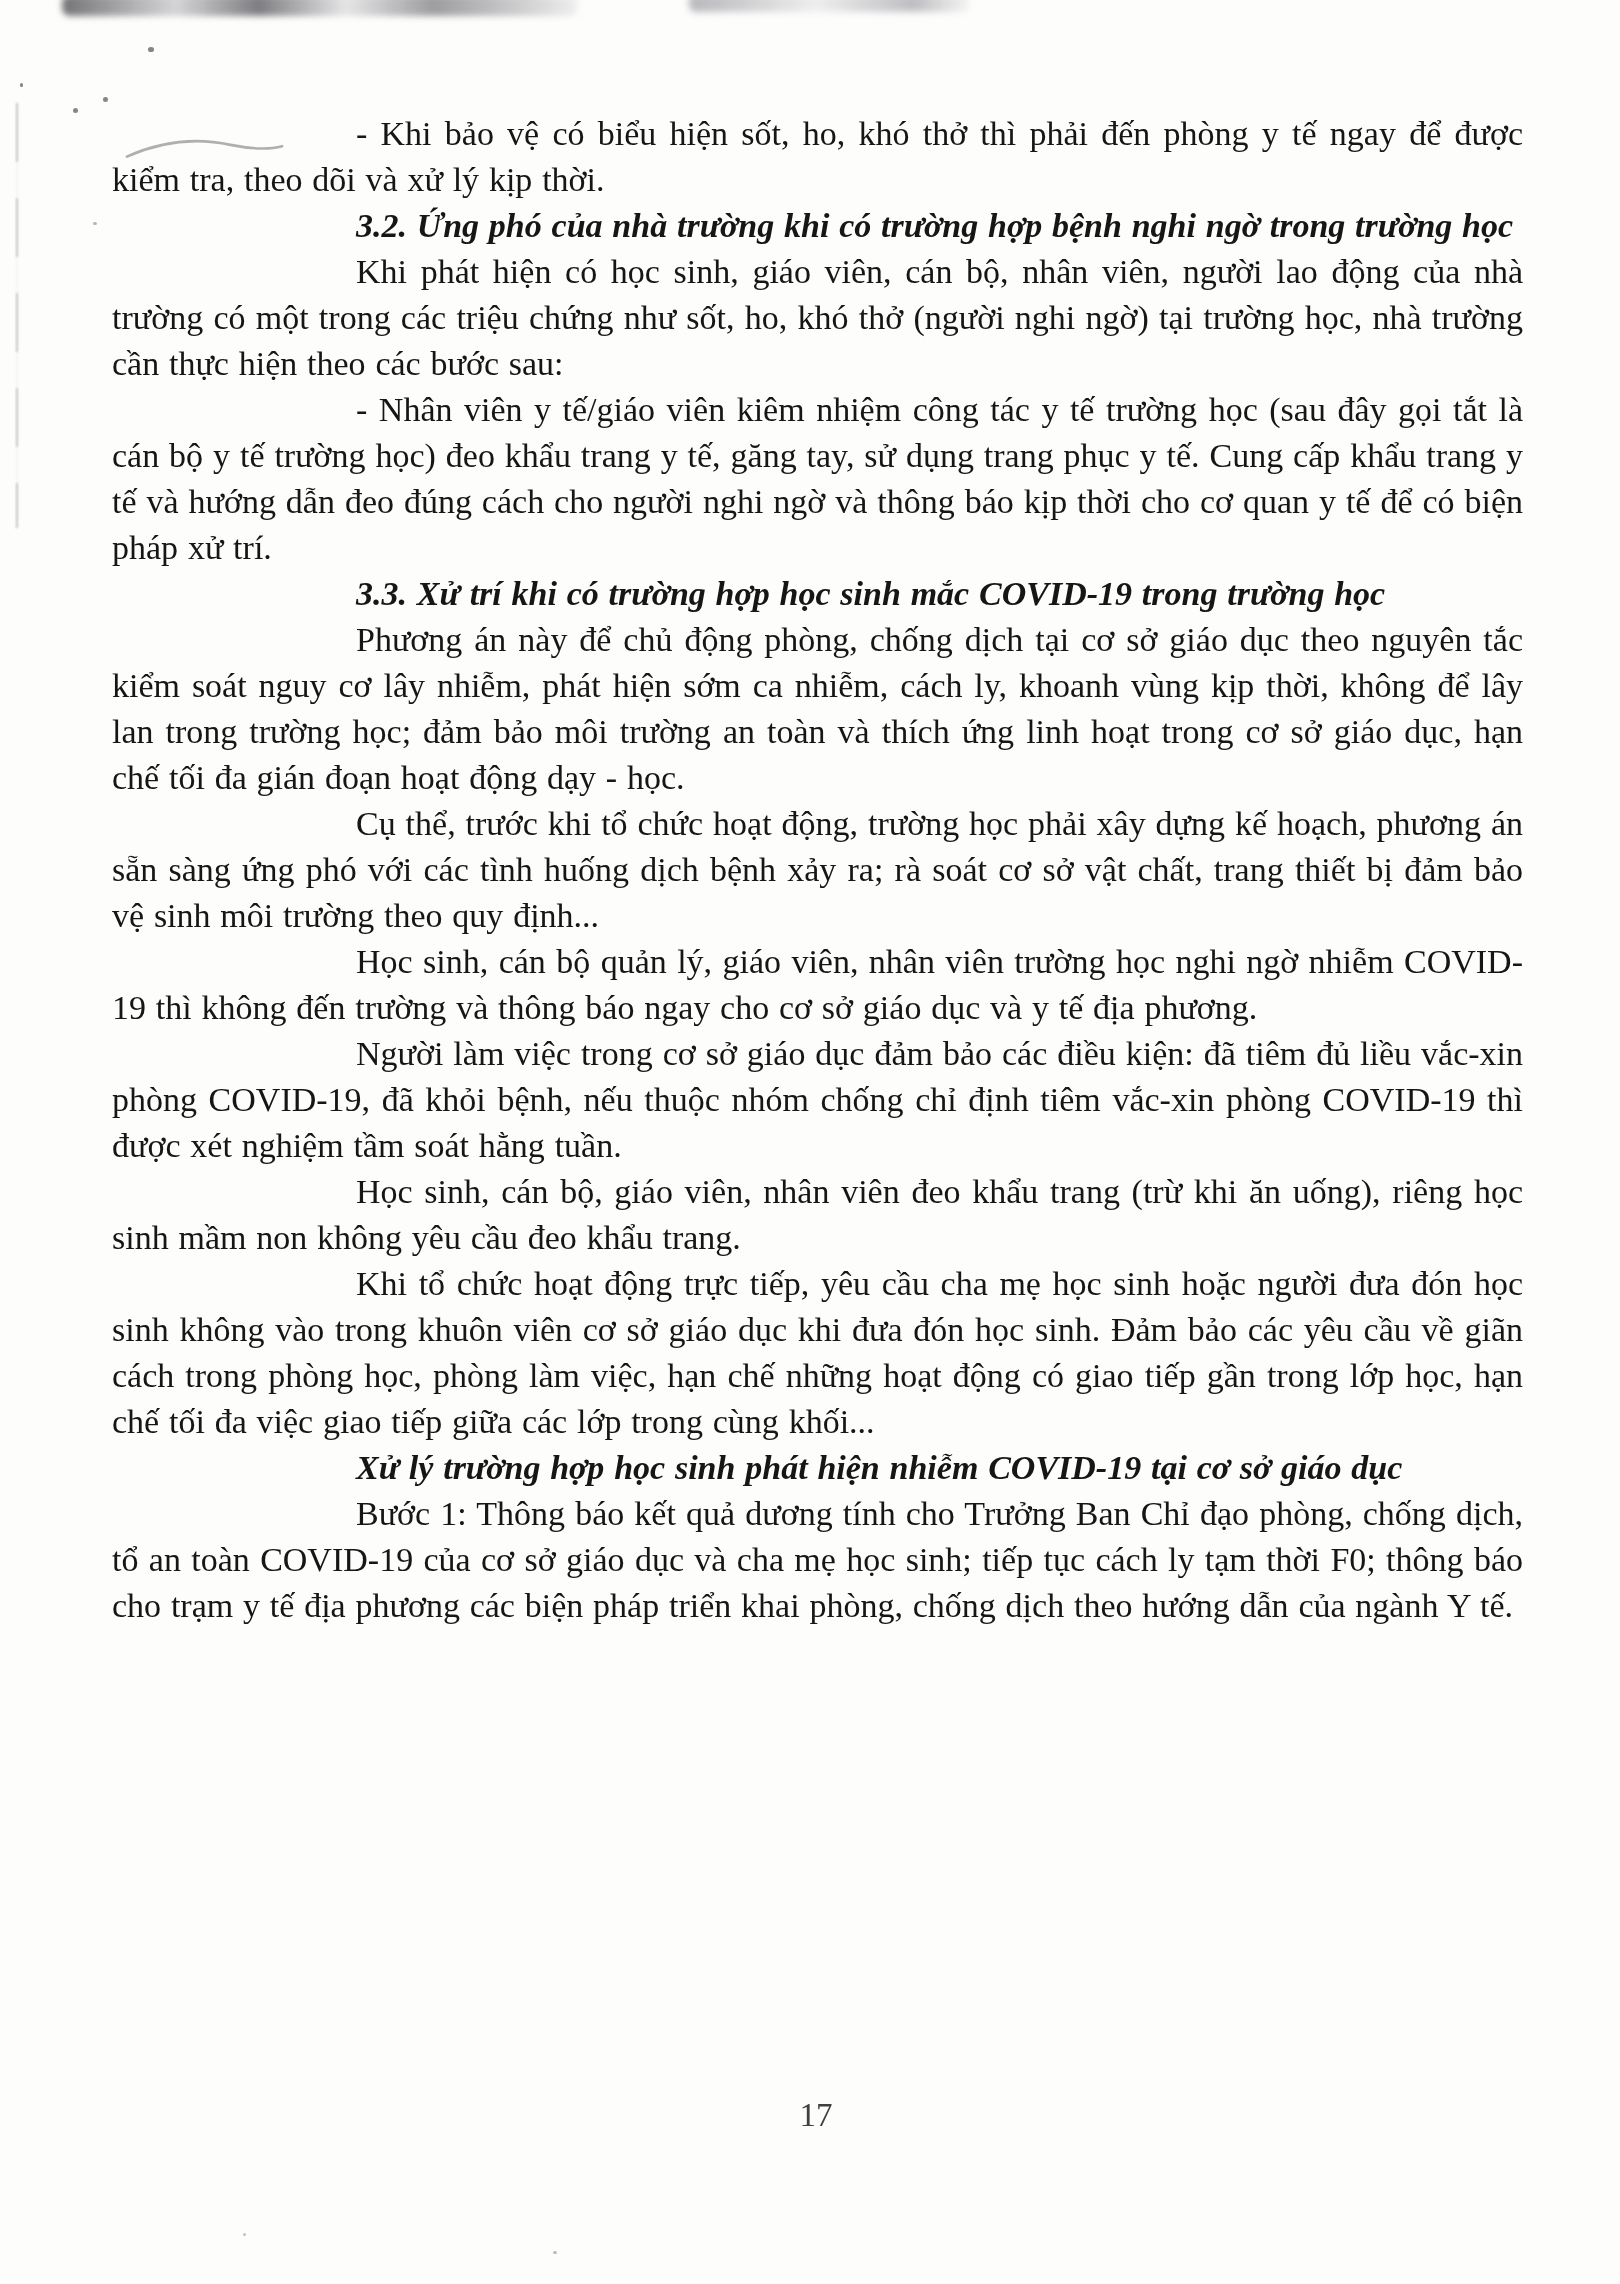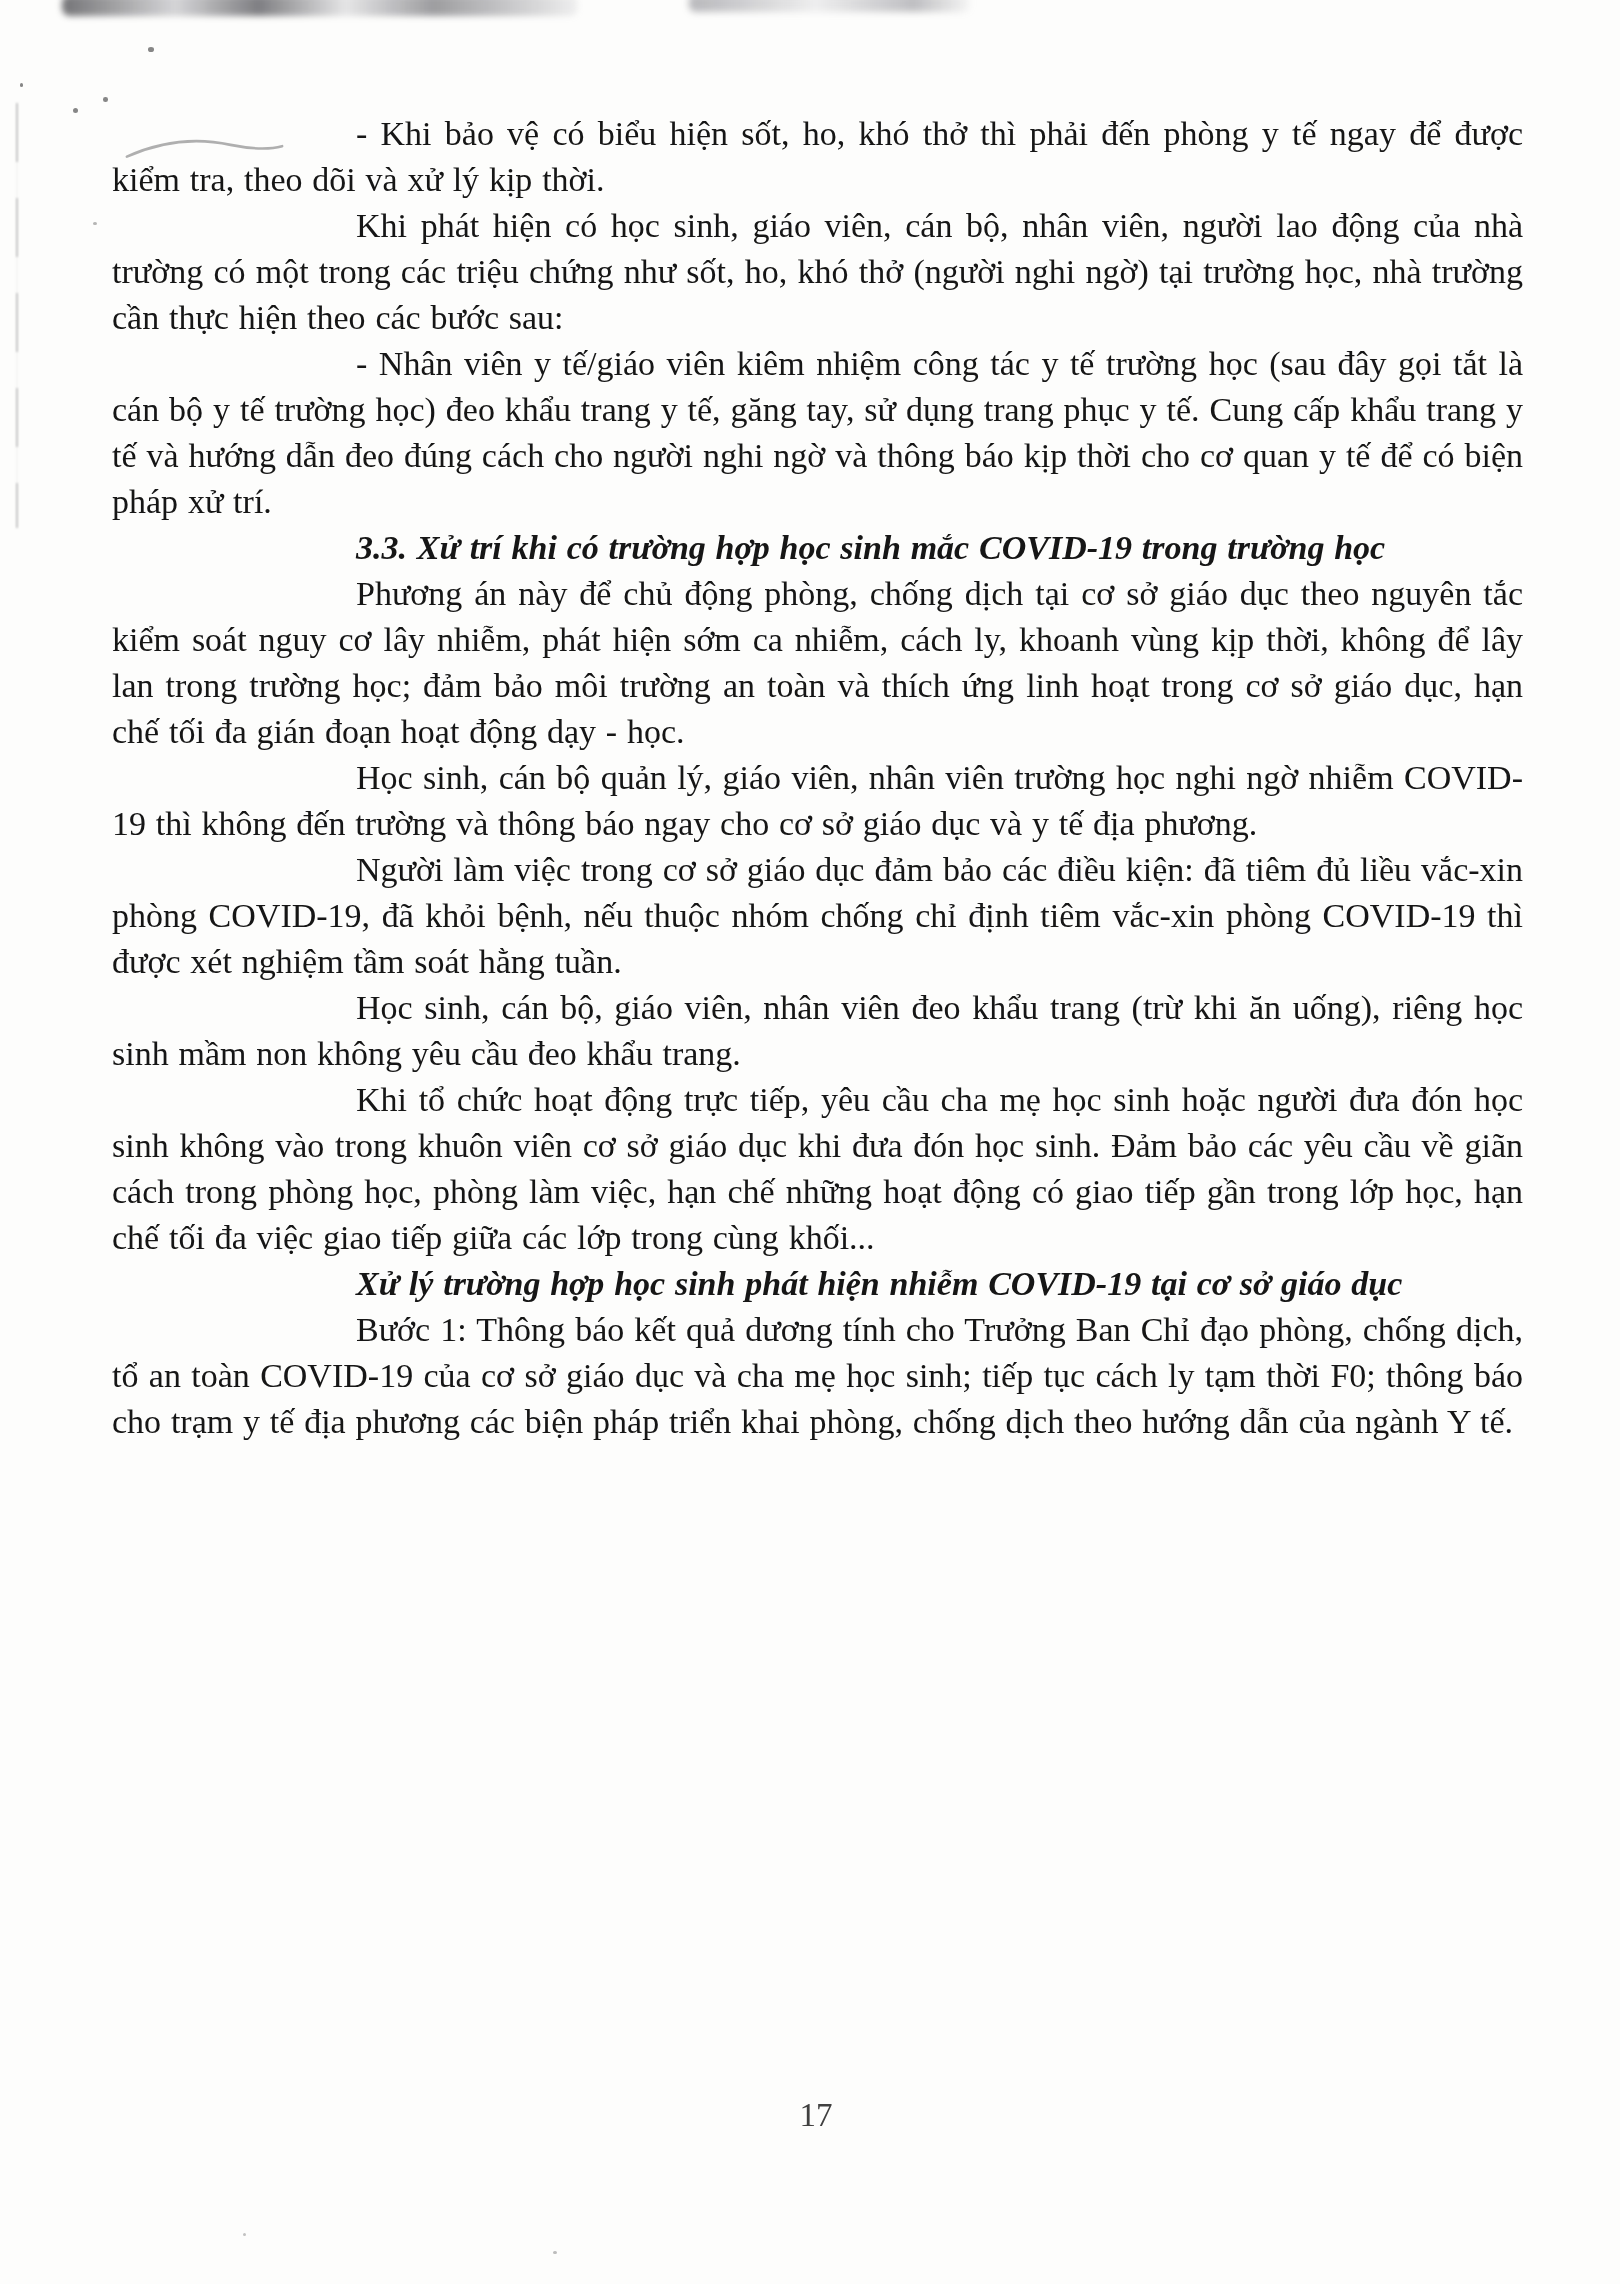--- a/index.html
+++ b/index.html
@@ -96,24 +96,26 @@
   <div class="artifact speck s4"></div>
   <div class="artifact speck s5"></div>
   <div class="artifact speck s6"></div>
   <div class="artifact speck s7"></div>
   <svg class="artifact squiggle" viewBox="0 0 250 56" xmlns="http://www.w3.org/2000/svg">
     <path d="M6,42 C55,20 110,12 165,24 C195,30 222,32 244,26" fill="none" stroke="rgba(80,80,82,0.45)" stroke-width="4" stroke-linecap="round"></path>
   </svg>
 
   <div class="text-block">
     <p class="para">- Khi bảo vệ có biểu hiện sốt, ho, khó thở thì phải đến phòng y tế ngay để được kiểm tra, theo dõi và xử lý kịp thời.</p>
+    <p class="para heading">3.2. Ứng phó của nhà trường khi có trường hợp bệnh nghi ngờ trong trường học</p>
     <p class="para">Khi phát hiện có học sinh, giáo viên, cán bộ, nhân viên, người lao động của nhà trường có một trong các triệu chứng như sốt, ho, khó thở (người nghi ngờ) tại trường học, nhà trường cần thực hiện theo các bước sau:</p>
     <p class="para">- Nhân viên y tế/giáo viên kiêm nhiệm công tác y tế trường học (sau đây gọi tắt là cán bộ y tế trường học) đeo khẩu trang y tế, găng tay, sử dụng trang phục y tế. Cung cấp khẩu trang y tế và hướng dẫn đeo đúng cách cho người nghi ngờ và thông báo kịp thời cho cơ quan y tế để có biện pháp xử trí.</p>
     <p class="para heading">3.3. Xử trí khi có trường hợp học sinh mắc COVID-19 trong trường học</p>
     <p class="para">Phương án này để chủ động phòng, chống dịch tại cơ sở giáo dục theo nguyên tắc kiểm soát nguy cơ lây nhiễm, phát hiện sớm ca nhiễm, cách ly, khoanh vùng kịp thời, không để lây lan trong trường học; đảm bảo môi trường an toàn và thích ứng linh hoạt trong cơ sở giáo dục, hạn chế tối đa gián đoạn hoạt động dạy - học.</p>
+    <p class="para">Cụ thể, trước khi tổ chức hoạt động, trường học phải xây dựng kế hoạch, phương án sẵn sàng ứng phó với các tình huống dịch bệnh xảy ra; rà soát cơ sở vật chất, trang thiết bị đảm bảo vệ sinh môi trường theo quy định...</p>
     <p class="para">Học sinh, cán bộ quản lý, giáo viên, nhân viên trường học nghi ngờ nhiễm COVID-19 thì không đến trường và thông báo ngay cho cơ sở giáo dục và y tế địa phương.</p>
     <p class="para">Người làm việc trong cơ sở giáo dục đảm bảo các điều kiện: đã tiêm đủ liều vắc-xin phòng COVID-19, đã khỏi bệnh, nếu thuộc nhóm chống chỉ định tiêm vắc-xin phòng COVID-19 thì được xét nghiệm tầm soát hằng tuần.</p>
     <p class="para">Học sinh, cán bộ, giáo viên, nhân viên đeo khẩu trang (trừ khi ăn uống), riêng học sinh mầm non không yêu cầu đeo khẩu trang.</p>
     <p class="para">Khi tổ chức hoạt động trực tiếp, yêu cầu cha mẹ học sinh hoặc người đưa đón học sinh không vào trong khuôn viên cơ sở giáo dục khi đưa đón học sinh. Đảm bảo các yêu cầu về giãn cách trong phòng học, phòng làm việc, hạn chế những hoạt động có giao tiếp gần trong lớp học, hạn chế tối đa việc giao tiếp giữa các lớp trong cùng khối...</p>
     <p class="para heading">Xử lý trường hợp học sinh phát hiện nhiễm COVID-19 tại cơ sở giáo dục</p>
     <p class="para">Bước 1: Thông báo kết quả dương tính cho Trưởng Ban Chỉ đạo phòng, chống dịch, tổ an toàn COVID-19 của cơ sở giáo dục và cha mẹ học sinh; tiếp tục cách ly tạm thời F0; thông báo cho trạm y tế địa phương các biện pháp triển khai phòng, chống dịch theo hướng dẫn của ngành Y tế.</p>
   </div>
 
   <div class="page-number">17</div>
 

